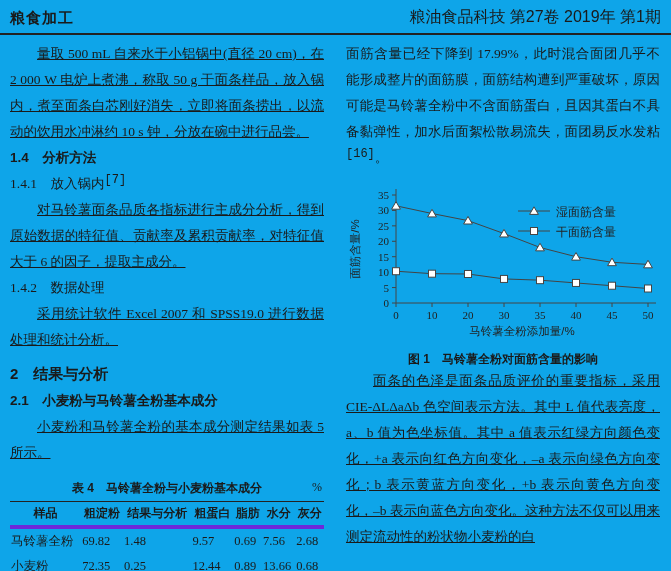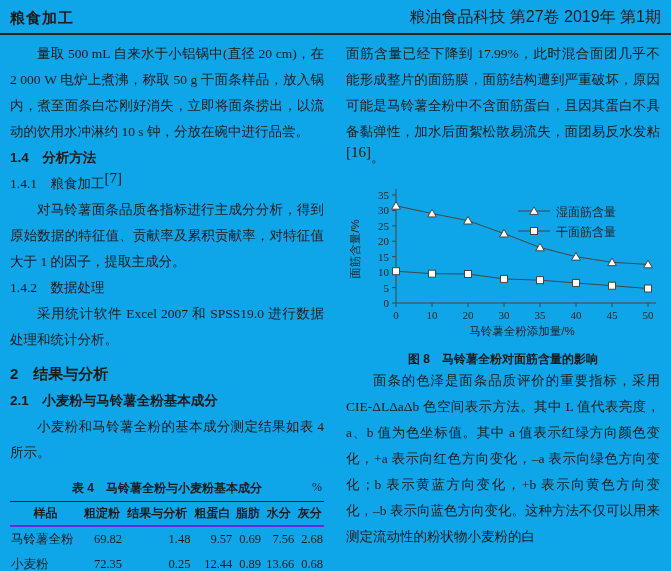--- a/index.html
+++ b/index.html
@@ -34,22 +34,22 @@
     gap: 22px;
     padding: 6px 10px 0 10px;
   }
   .col { width: 314px; }
   .para {
     font-size: 13.5px;
     line-height: 26px;
     text-align: justify;
     margin: 0;
   }
-  .indent { text-indent: 2em; }
-  sup { font-size: 15px; line-height: 0; }
+  .indent { text-indent: 2em; text-decoration: underline; }
+  sup { font-size: 12px; line-height: 0; font-family: Liberation Mono, monospace; }
   .h-sub {
     font-family: "Liberation Sans", "DejaVu Sans", sans-serif;
     font-weight: bold;
     font-size: 13.5px;
     line-height: 26px;
     margin: 0;
   }
   .h-subsub {
     font-size: 13.5px;
     line-height: 26px;
@@ -86,26 +86,26 @@
     border-collapse: collapse;
     font-size: 12.5px;
     border-top: 1.5px solid #222;
     border-bottom: 1.5px solid #222;
   }
   table.data-table th {
     font-family: "Liberation Sans", "DejaVu Sans", sans-serif;
     font-weight: bold;
     font-size: 12px;
     padding: 3px 1px;
-    border-bottom: 2px solid #6d28d9;
+    border-bottom: 4px solid #6d28d9;
     white-space: nowrap;
   }
   table.data-table td {
     padding: 4px 1px;
-    text-align: right;
+    text-align: left;
     white-space: nowrap;
   }
   table.data-table td:first-child { text-align: left; }
   
   .figure-block { margin-top: 10px; }
   svg.chart { display: block; margin: 0 auto; }
   .tick { font-family: "Liberation Serif", "DejaVu Serif", serif; font-size: 11px; fill: #222; }
   .axis-label { font-family: "Liberation Sans", "DejaVu Sans", sans-serif; font-size: 11.5px; fill: #222; }
   .legend { font-family: "Liberation Sans", "DejaVu Sans", sans-serif; font-size: 12px; fill: #222; }
   .figure-caption {
@@ -125,27 +125,27 @@
   <div class="header">
     <span class="header-left">粮食加工</span>
     <span class="header-right">粮油食品科技 第27卷 2019年 第1期</span>
   </div>
 
   <div class="columns">
 
     <div class="col">
       <p class="para indent">量取 500 mL 自来水于小铝锅中(直径 20 cm)，在 2 000 W 电炉上煮沸，称取 50 g 干面条样品，放入锅内，煮至面条白芯刚好消失，立即将面条捞出，以流动的饮用水冲淋约 10 s 钟，分放在碗中进行品尝。</p>
       <p class="h-sub">1.4　分析方法</p>
-      <p class="h-subsub"><span>1.4.1　粮食加工</span><sup>[7]</sup></p>
-      <p class="para indent">对马铃薯面条品质各指标进行主成分分析，得到原始数据的特征值、贡献率及累积贡献率，对特征值大于 1 的因子，提取主成分。</p>
+      <p class="h-subsub"><span>1.4.1　放入锅内</span><sup>[7]</sup></p>
+      <p class="para indent">对马铃薯面条品质各指标进行主成分分析，得到原始数据的特征值、贡献率及累积贡献率，对特征值大于 6 的因子，提取主成分。</p>
       <p class="h-subsub">1.4.2　数据处理</p>
       <p class="para indent">采用统计软件 Excel 2007 和 SPSS19.0 进行数据处理和统计分析。</p>
       <p class="h-main">2　结果与分析</p>
       <p class="h-sub">2.1　小麦粉与马铃薯全粉基本成分</p>
-      <p class="para indent">小麦粉和马铃薯全粉的基本成分测定结果如表 4 所示。</p>
+      <p class="para indent">小麦粉和马铃薯全粉的基本成分测定结果如表 5 所示。</p>
 
       <div class="table-block">
         <div class="table-caption-row">
           <span>表 4　马铃薯全粉与小麦粉基本成分</span>
           <span class="table-unit">%</span>
         </div>
         <table class="data-table">
           <thead>
             <tr>
               <th>样品</th>
@@ -240,20 +240,20 @@
             <rect x="118.5" y="89.49428571428571" width="7" height="7" fill="#fff" stroke="#444444"></rect>
             <rect x="154.5" y="94.43142857142857" width="7" height="7" fill="#fff" stroke="#444444"></rect>
             <rect x="190.5" y="95.66571428571429" width="7" height="7" fill="#fff" stroke="#444444"></rect>
             <rect x="226.5" y="98.44285714285715" width="7" height="7" fill="#fff" stroke="#444444"></rect>
             <rect x="262.5" y="101.22" width="7" height="7" fill="#fff" stroke="#444444"></rect>
             <rect x="298.5" y="103.99714285714286" width="7" height="7" fill="#fff" stroke="#444444"></rect>
             <line x1="172" y1="50" x2="204" y2="50" stroke="#444444"></line>
             <rect x="184.5" y="46.5" width="7" height="7" fill="#fff" stroke="#444444"></rect>
             <text x="210" y="54.5" class="legend">干面筋含量</text>
           </svg>
-        <div class="figure-caption">图 8　马铃薯全粉对面筋含量的影响</div>
+        <div class="figure-caption">图 1　马铃薯全粉对面筋含量的影响</div>
       </div>
 
       <p class="para indent">面条的色泽是面条品质评价的重要指标，采用 CIE-ΔLΔaΔb 色空间表示方法。其中 L 值代表亮度，a、b 值为色坐标值。其中 a 值表示红绿方向颜色变化，+a 表示向红色方向变化，–a 表示向绿色方向变化；b 表示黄蓝方向变化，+b 表示向黄色方向变化，–b 表示向蓝色方向变化。这种方法不仅可以用来测定流动性的粉状物小麦粉的白</p>
     </div>
 
   </div>
 </div>
 
 </body></html>

